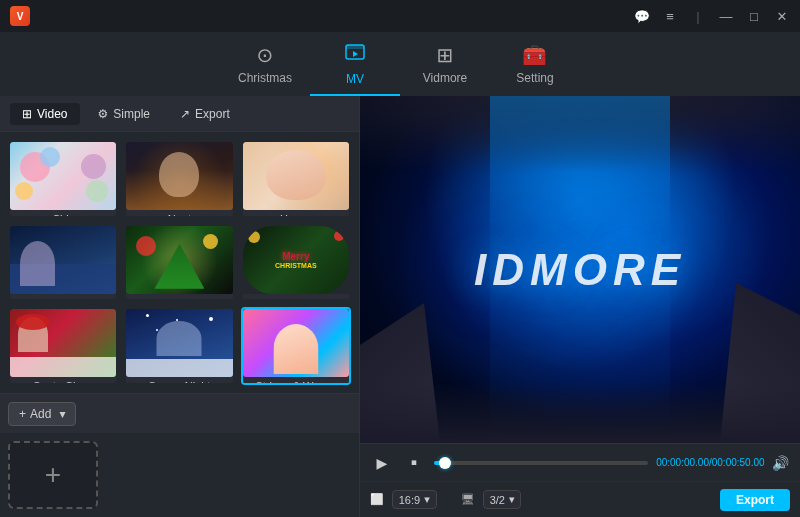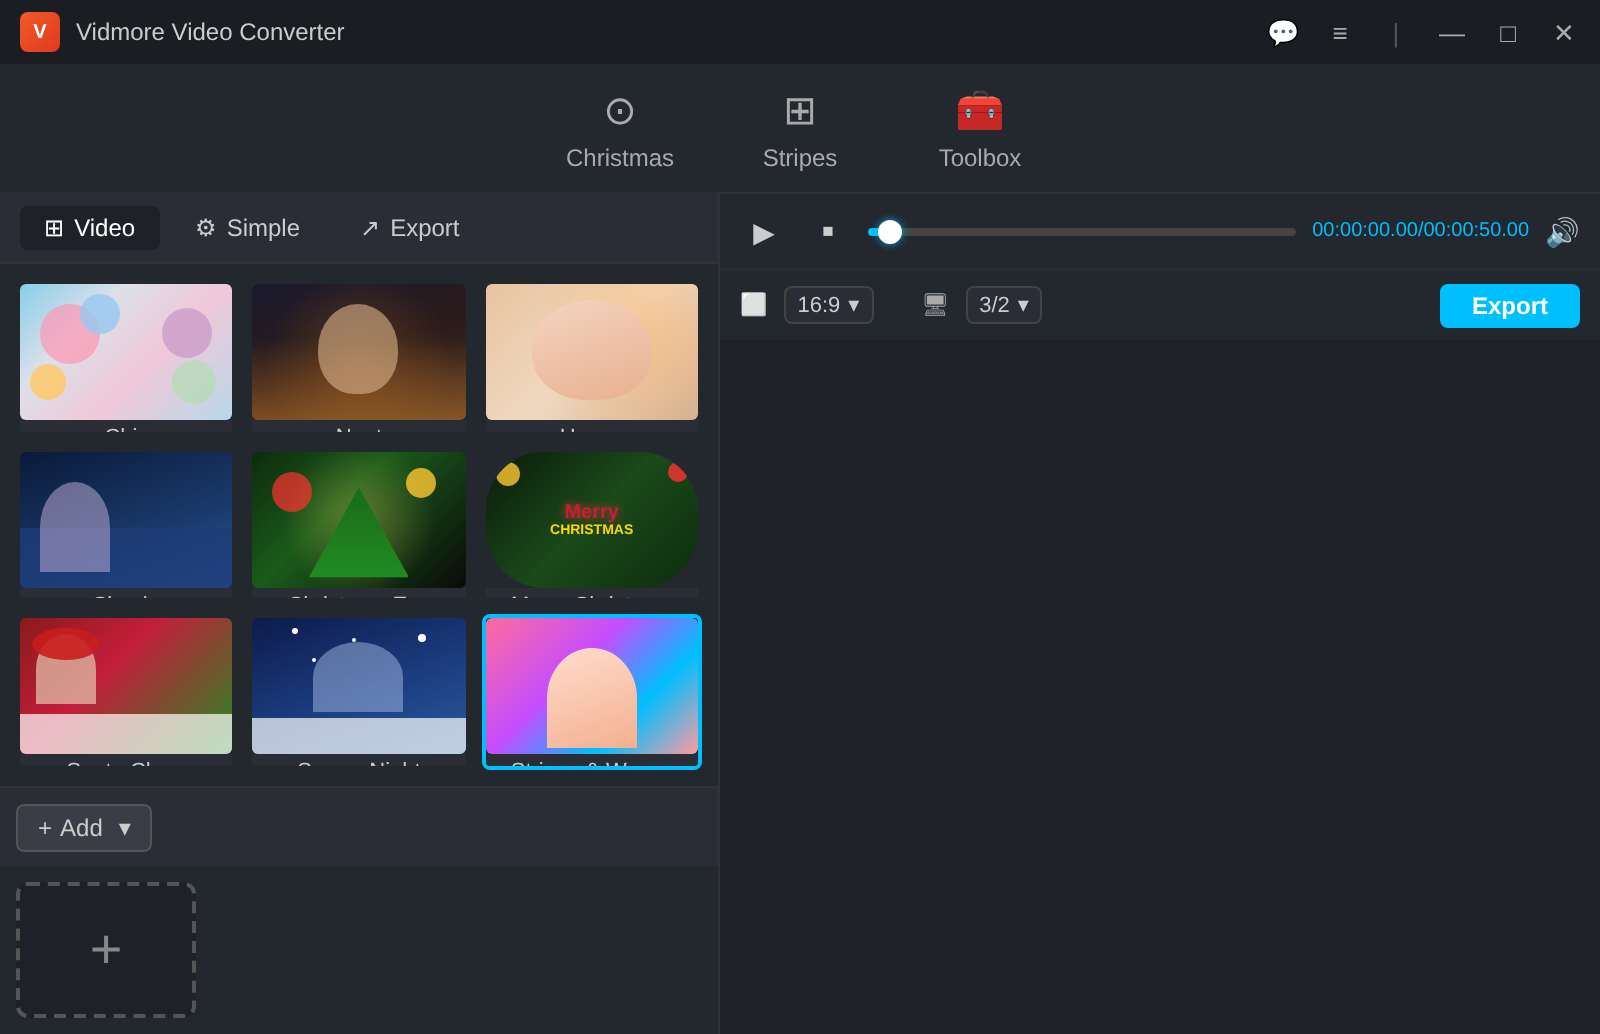--- a/index.html
+++ b/index.html
@@ -390,44 +390,53 @@
     .thumb-balloons {
       background: linear-gradient(135deg, #87ceeb 0%, #ff6b9d 30%, #a8d8ea 60%, #ffd700 100%);
     }
   </style>
 </head>
 <body>
 
 <div class="titlebar">
   <div class="titlebar-left">
     <div class="app-logo">V</div>
-    <span class="titlebar-title">Vidmore Video Converter</span>
   </div>
   <div class="titlebar-controls">
     <div class="titlebar-btn">💬</div>
     <div class="titlebar-btn">≡</div>
     <div class="titlebar-btn" style="color:#555">|</div>
     <div class="titlebar-btn">—</div>
     <div class="titlebar-btn">□</div>
     <div class="titlebar-btn close">✕</div>
   </div>
 </div>
 
 <div class="nav-tabs">
   <div class="nav-tab">
     <span class="nav-tab-icon">⊙</span>
     <span>Christmas</span>
   </div>
+  <div class="nav-tab active">
+    <span class="nav-tab-icon">
+      <svg width="22" height="22" viewBox="0 0 22 22" fill="none">
+        <rect x="2" y="4" width="18" height="14" rx="2" stroke="#00bfff" stroke-width="1.5" fill="none"></rect>
+        <rect x="2" y="4" width="18" height="4" rx="0" fill="#00bfff" opacity="0.3"></rect>
+        <path d="M9 10l5 3-5 3V10z" fill="#00bfff"></path>
+      </svg>
+    </span>
+    <span style="color:#00bfff">MV</span>
+  </div>
   <div class="nav-tab">
     <span class="nav-tab-icon">⊞</span>
-    <span>Stripes</span>
+    <span>Vidmore</span>
   </div>
   <div class="nav-tab">
     <span class="nav-tab-icon">🧰</span>
-    <span>Toolbox</span>
+    <span>Setting</span>
   </div>
 </div>
 
 <div class="main-content">
 
   <div class="left-panel">
 
     <div class="sub-tabs">
       <div class="sub-tab active">
         <span>⊞</span>
@@ -543,20 +552,38 @@
     <div class="media-area">
       <div class="media-add-box">
         <span>+</span>
       </div>
     </div>
 
   </div>
 
   <div class="right-panel">
 
+    <div class="preview-area">
+      <div class="preview-bg">
+
+        <div class="preview-cave"></div>
+
+        <div class="rock-left"></div>
+        <div class="rock-right"></div>
+
+        <div style="position:absolute; top:0; left:0; right:0; height:80px; background: radial-gradient(ellipse at 30% 0%, #1a1a2a 0%, transparent 70%); pointer-events:none;"></div>
+        <div style="position:absolute; top:0; left:0; right:0; height:80px; background: radial-gradient(ellipse at 70% 0%, #1a1a2a 0%, transparent 70%); pointer-events:none;"></div>
+
+        <div style="position:absolute; top:0; left:50%; width:180px; height:100%; transform:translateX(-50%); background: linear-gradient(180deg, rgba(0,150,255,0.4) 0%, rgba(0,100,200,0.2) 40%, transparent 100%); pointer-events:none;"></div>
+
+        <div class="preview-text">IDMORE</div>
+
+        <div class="rock-bottom"></div>
+      </div>
+    </div>
 
     <div class="player-controls">
       <div class="ctrl-btn">▶</div>
       <div class="ctrl-btn" style="font-size:11px;">⏹</div>
       <div class="progress-bar">
         <div class="progress-fill"></div>
         <div class="progress-dot"></div>
       </div>
       <div class="time-display">00:00:00.00/00:00:50.00</div>
       <div class="vol-icon">🔊</div>

